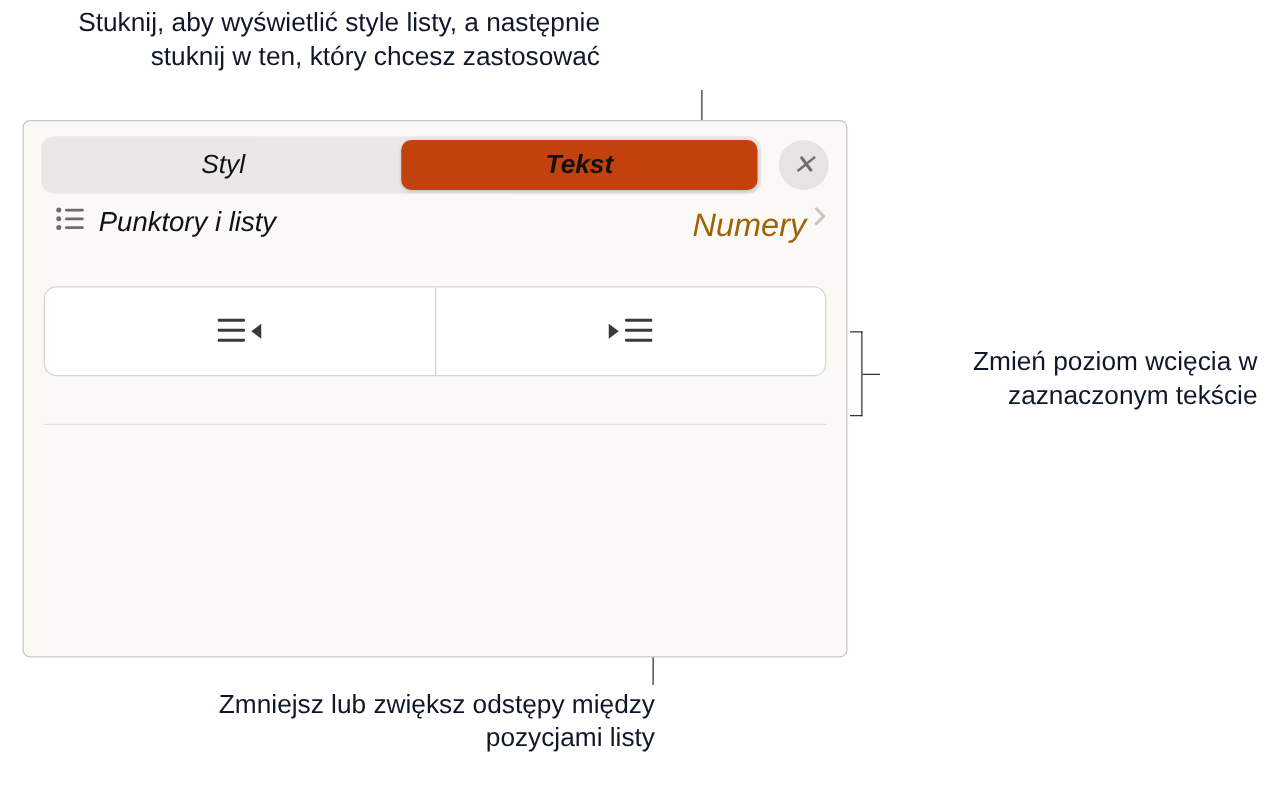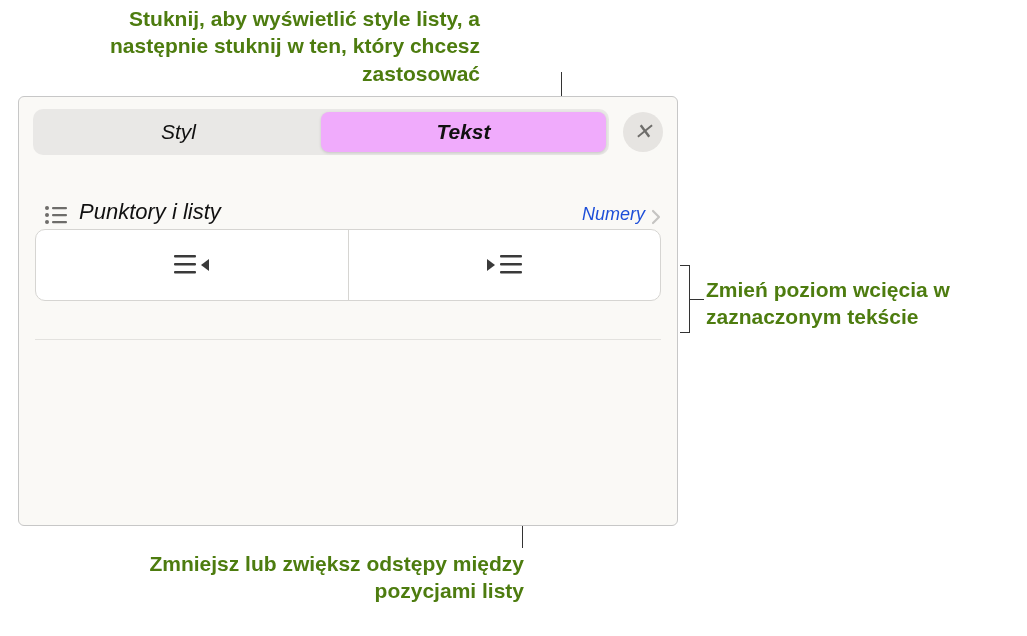--- a/index.html
+++ b/index.html
@@ -6,26 +6,25 @@
     body {
       font-family: -apple-system, "Helvetica Neue", Arial, sans-serif;
       width: 1027px;
       height: 636px;
       background: #fff;
       position: relative;
     }
     .callout {
       position: absolute;
       font-size: 21px;
-      color: #4d7c0f;
+      color: #0f172a;
       line-height: 1.3;
       text-align: right;
-      font-weight: bold;
-    }
-    .callout.left-align { text-align: left; }
+    }
+    .callout.left-align { text-align: right; }
     .line {
       position: absolute;
       background: #333;
     }
     .bracket {
       position: absolute;
       border: 1px solid #333;
       border-left: none;
     }
     .panel {
@@ -58,57 +57,57 @@
       flex: 1;
       display: flex;
       align-items: center;
       justify-content: center;
       font-size: 21px;
       color: #111;
       border-radius: 8px;
       cursor: pointer;
     }
     .seg-btn.active {
-      background: #f0abfc;
+      background: #c2410c;
       font-weight: 600;
       box-shadow: 0 1px 3px rgba(0,0,0,.15);
     }
     .close-btn {
       width: 40px;
       height: 40px;
       border-radius: 50%;
       background: #e6e4e1;
       display: flex;
       align-items: center;
       justify-content: center;
       cursor: pointer;
       color: #6e6d6a;
       font-size: 22px;
       font-weight: 300;
     }
     .row {
       display: flex;
-      align-items: flex-end;
+      align-items: flex-start;
       padding: 0 16px 0 20px;
       height: 60px;
       font-size: 22px;
       color: #111;
     }
     .row .icon {
       width: 34px;
       display: flex;
       align-items: center;
       justify-content: center;
       color: #6e6d6a;
       margin-right: 6px;
     }
     .row .label { flex: 1; }
     .row .value {
-      color: #1d4ed8;
-      font-size: 18px;
+      color: #a16207;
+      font-size: 26px;
       margin-right: 6px;
     }
     .chev {
       color: #c5c4c2;
     }
     .indent-group {
       margin: 4px 16px 16px 16px;
       display: flex;
       border: 1px solid #d6d5d2;
       border-radius: 10px;

